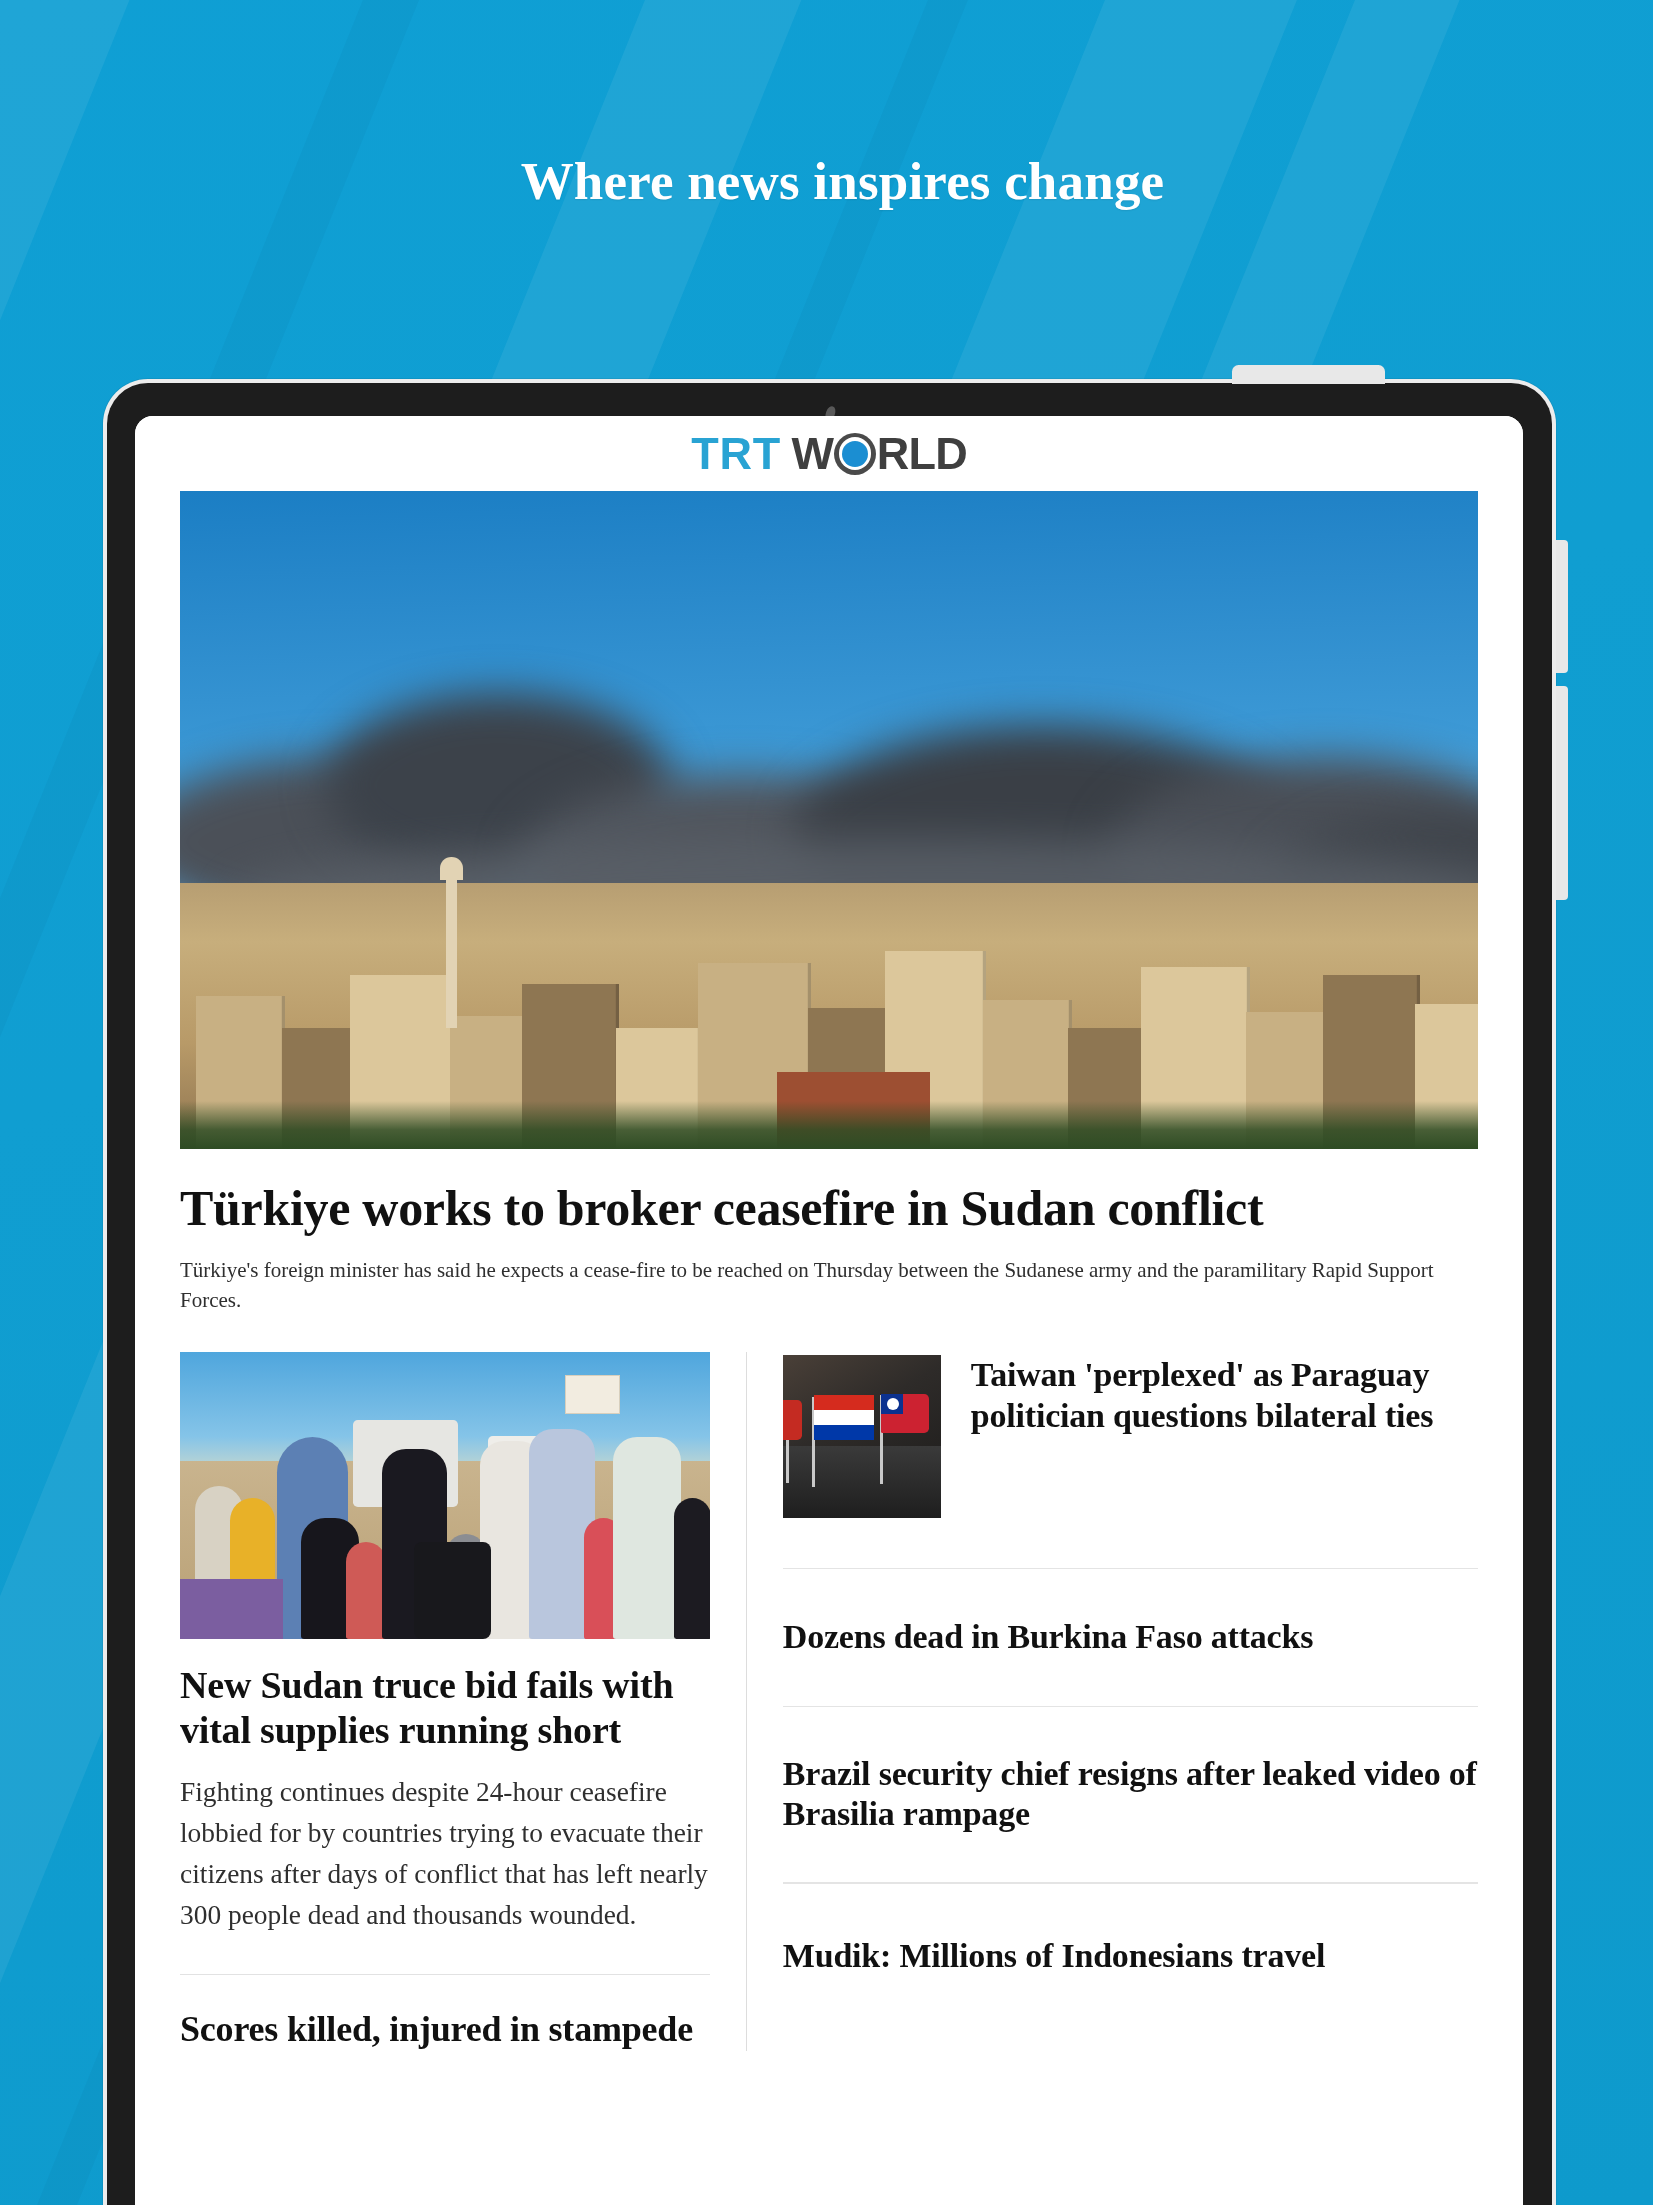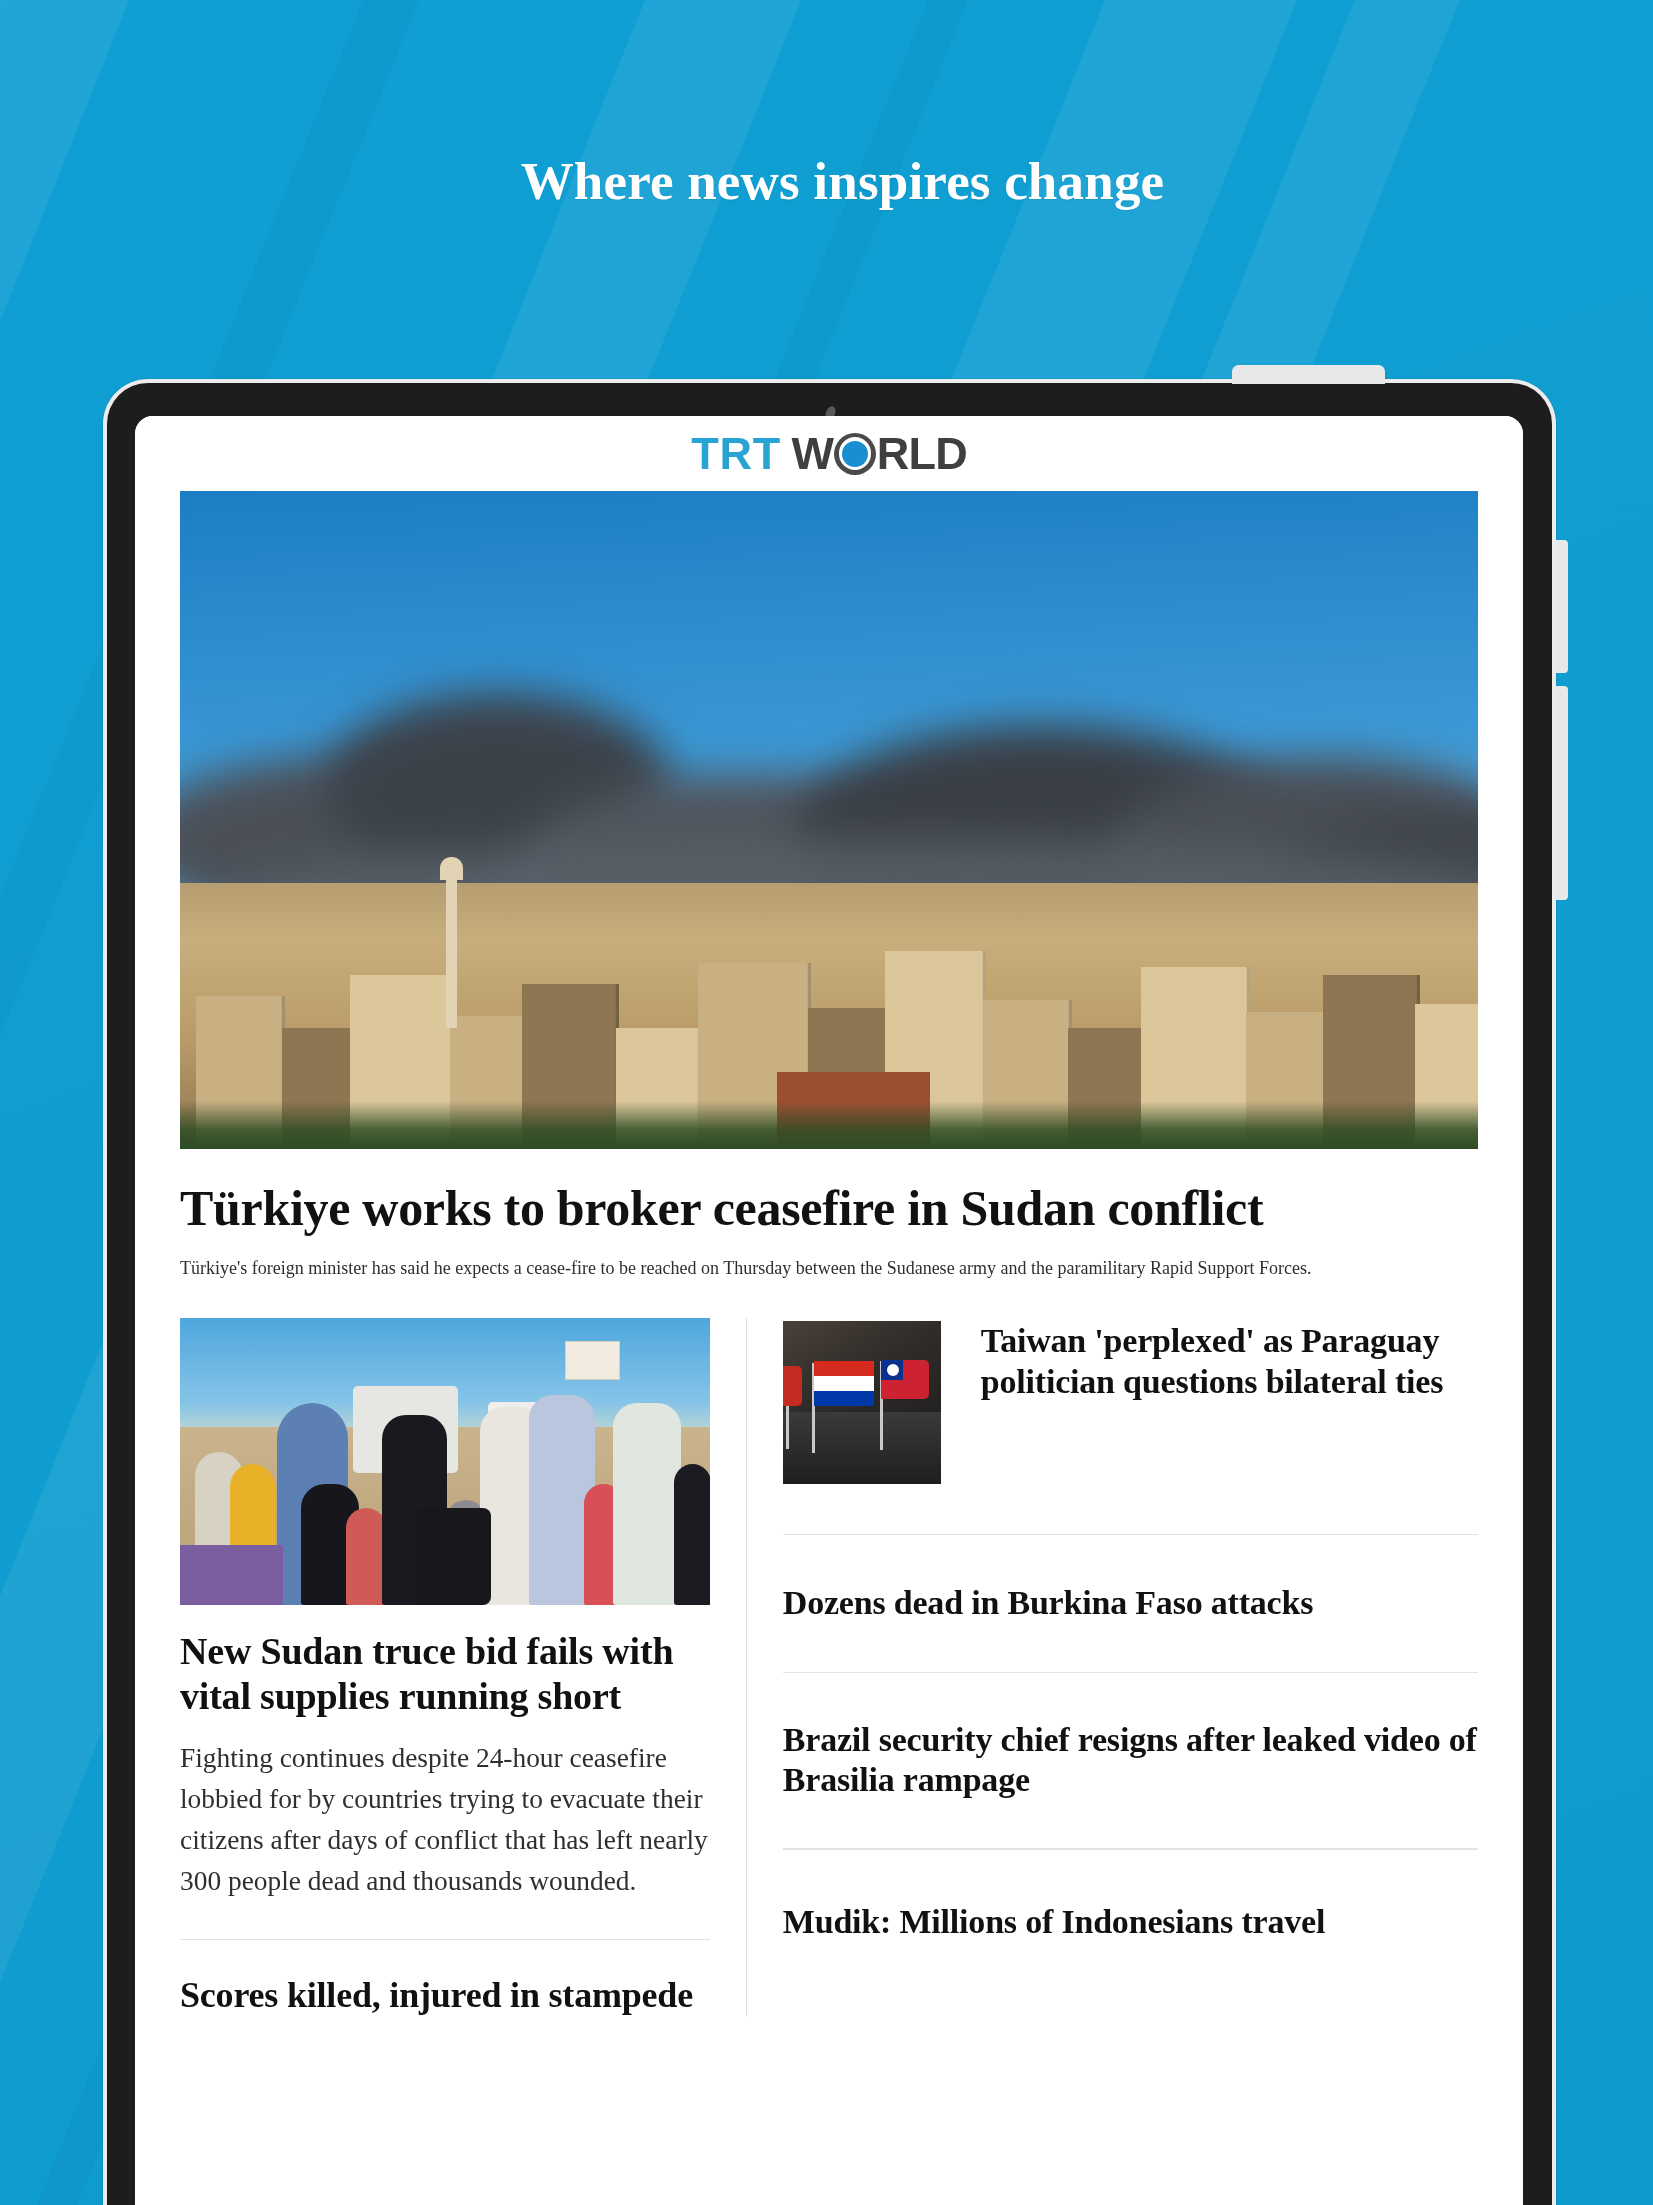--- a/index.html
+++ b/index.html
@@ -224,21 +224,21 @@
     font-family: "Liberation Serif", serif;
     font-weight: bold;
     font-size: 50px;
     line-height: 1.14;
     color: #111111;
     margin-top: 31px;
     letter-spacing: -0.3px;
   }
   #hero-standfirst {
     font-family: "Liberation Serif", serif;
-    font-size: 18px;
+    font-size: 21px;
     line-height: 1.42;
     color: #2f2f2f;
     margin-top: 19.4px;
   }
 
   
   #columns {
     display: flex;
     margin-top: 36px;
     align-items: stretch;
@@ -331,21 +331,21 @@
     margin-top: 34px;
     letter-spacing: -0.2px;
   }
 
   
   .news-item {
     padding: 0 0 0 0;
   }
   .news-item.with-thumb {
     display: flex;
-    gap: 40px;
+    gap: 30px;
     align-items: flex-start;
   }
   .thumb {
     width: 158px; height: 163px;
     flex: none;
     position: relative;
     overflow: hidden;
     background: #2a2a2a;
   }
   .thumb .tbg {

